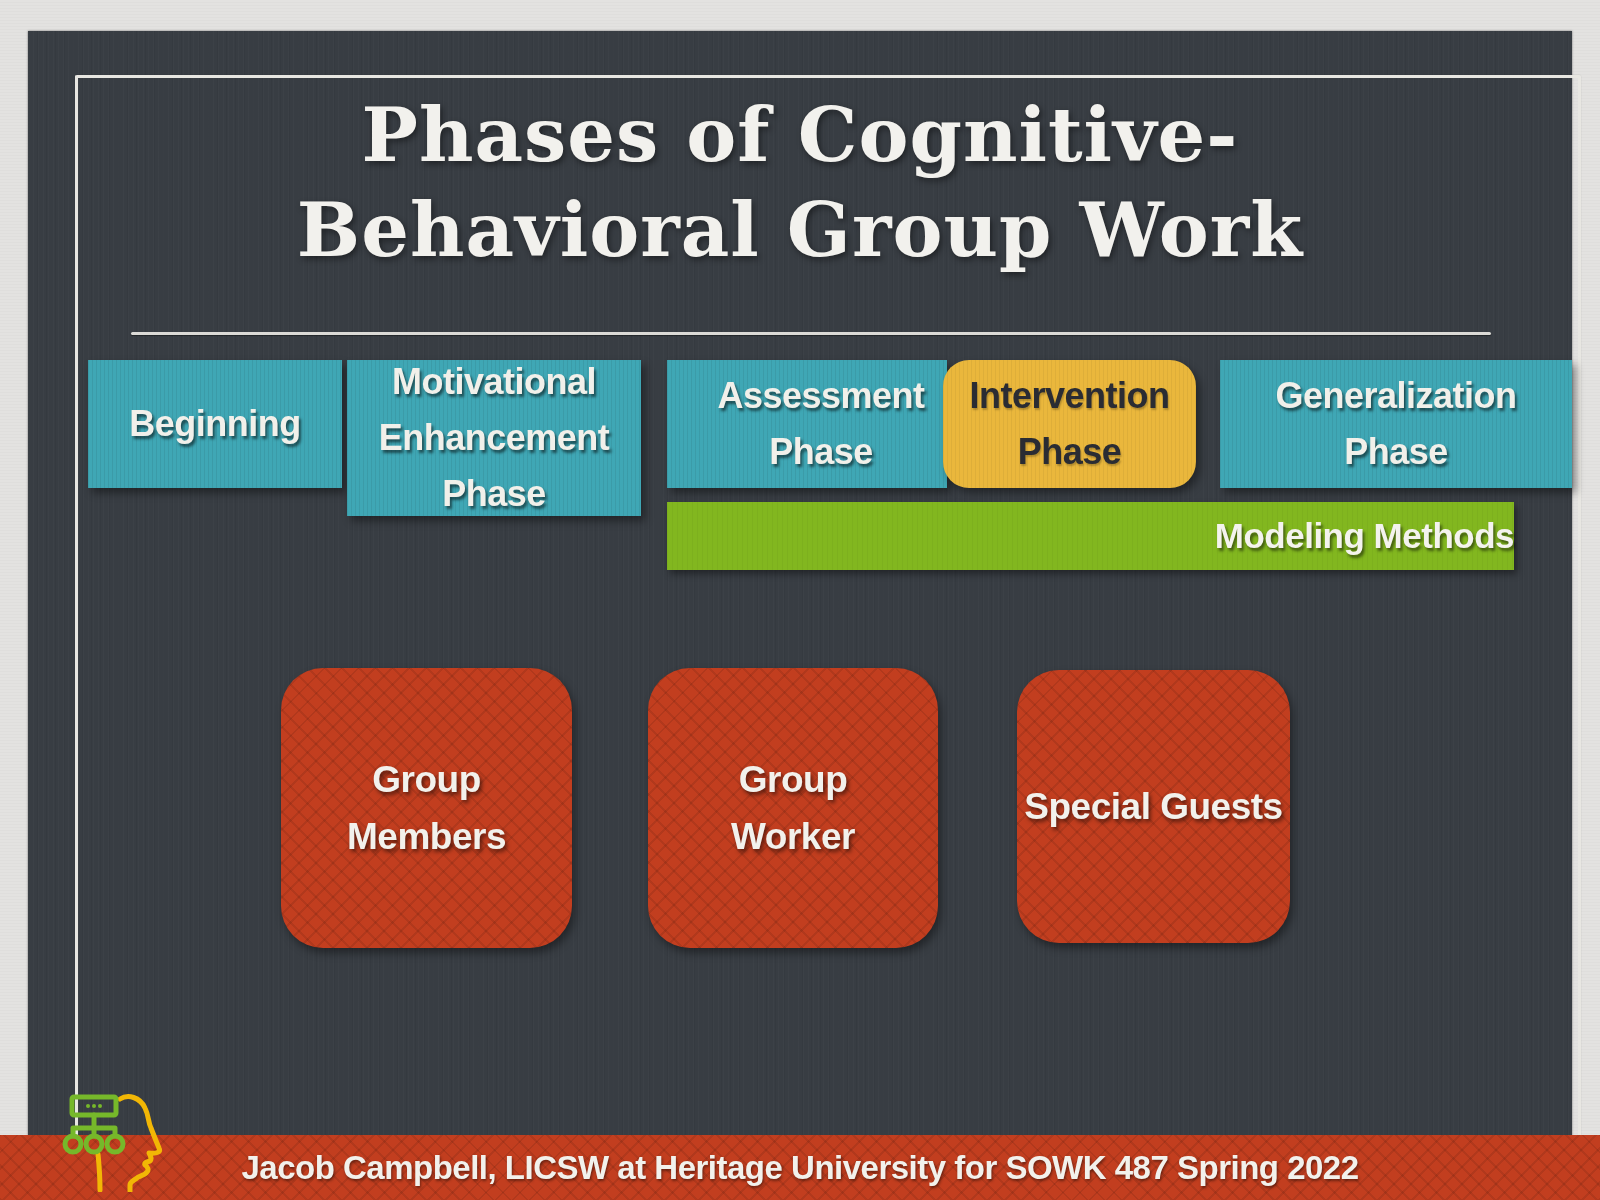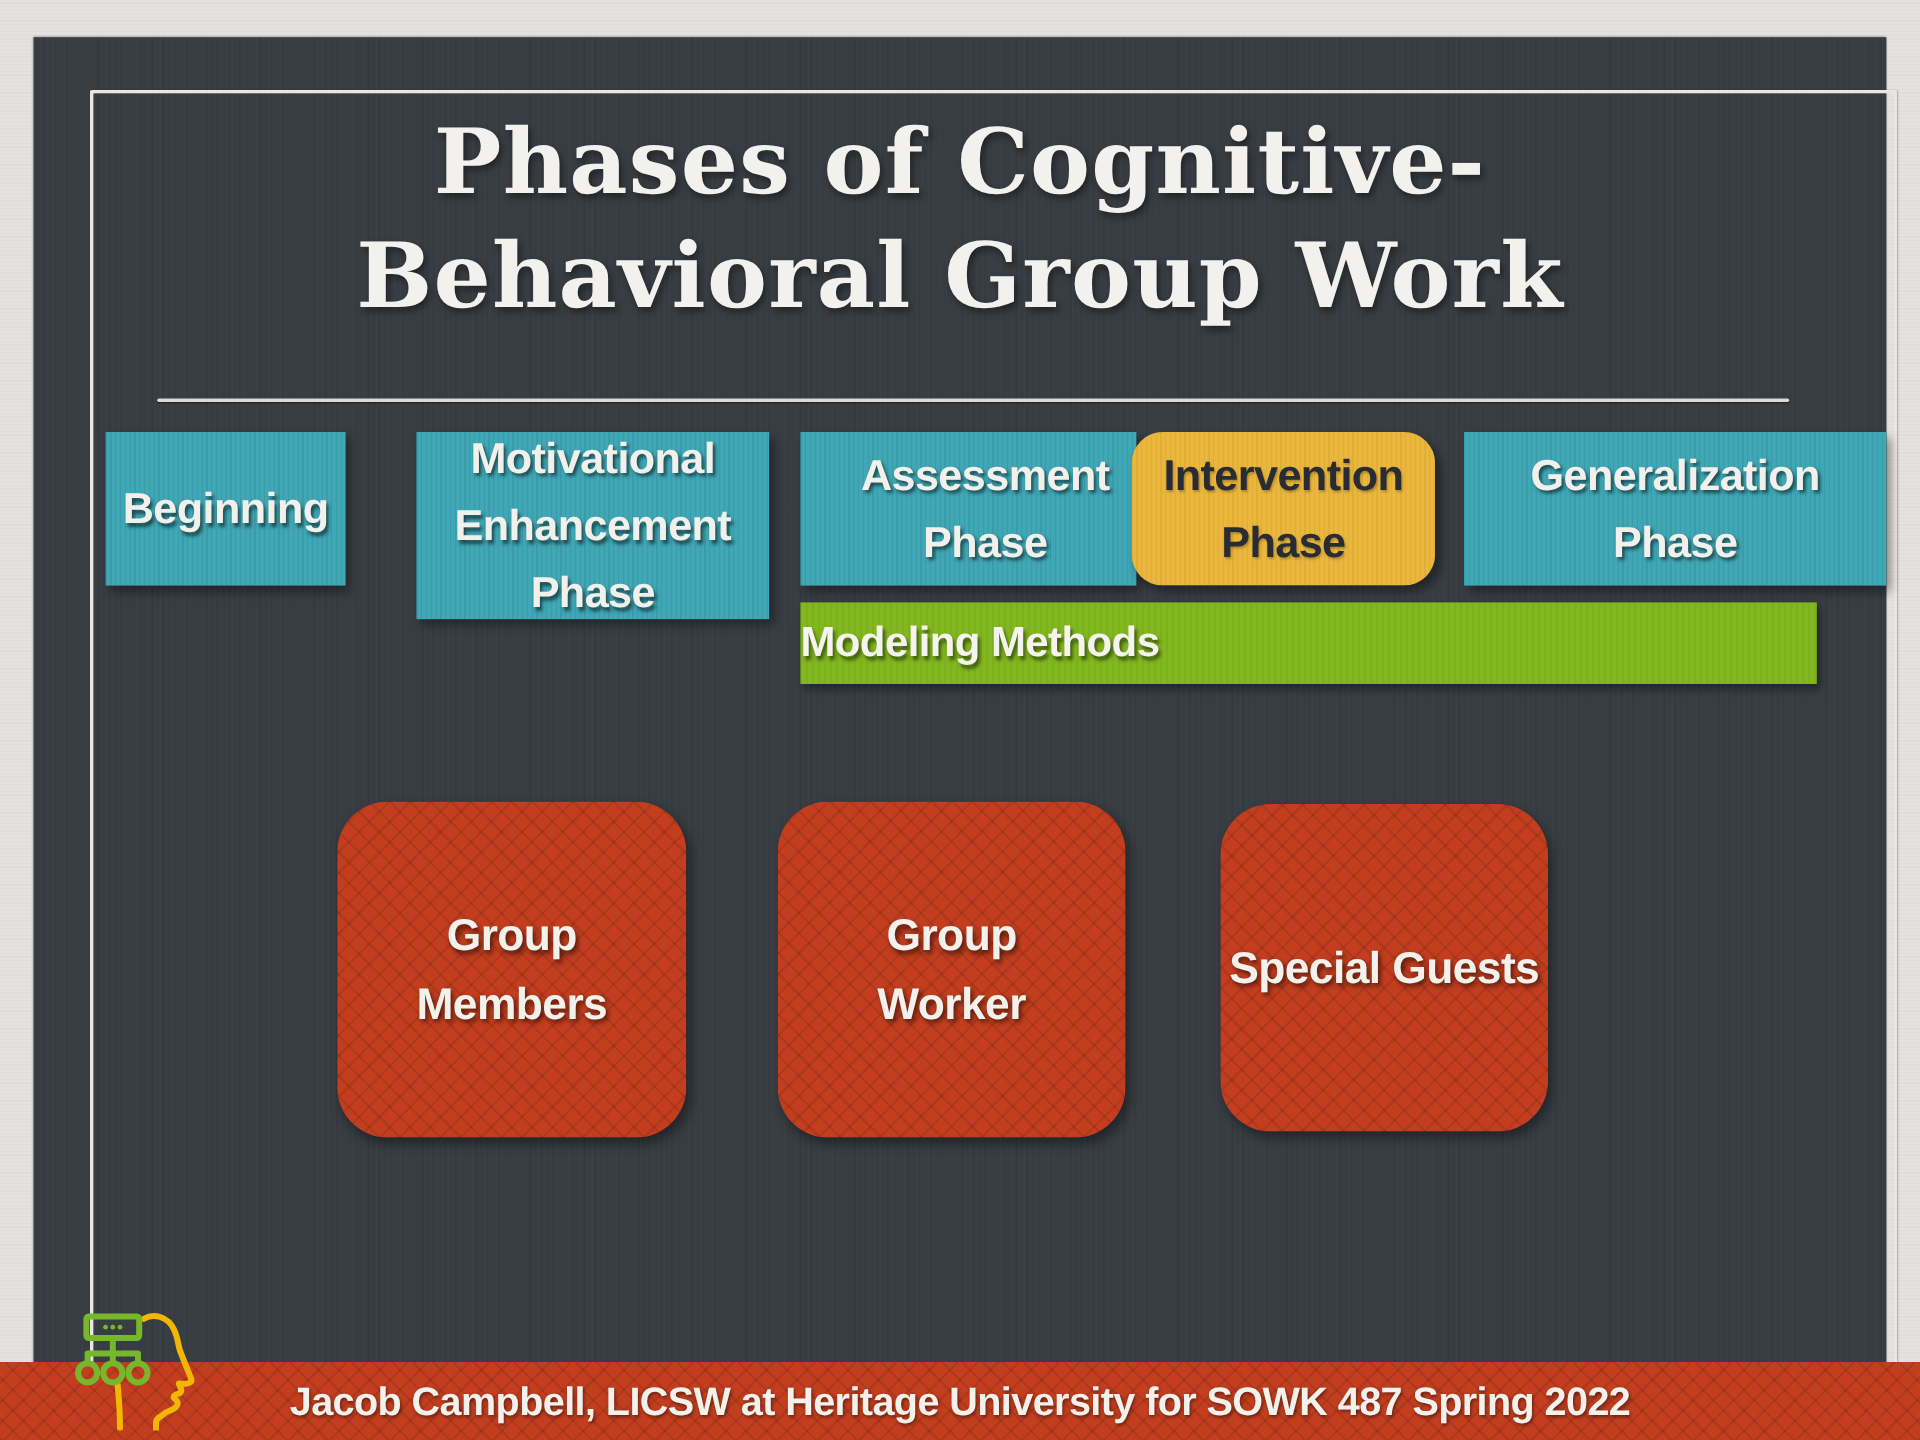--- a/index.html
+++ b/index.html
@@ -41,28 +41,28 @@
     background-image:repeating-linear-gradient(90deg, rgba(0,0,0,0.07) 0 1px, transparent 1px 4px);
     box-shadow:4px 5px 8px rgba(0,0,0,0.40);
     color:#f1f0ea;font-weight:bold;font-size:36px;line-height:1.56;letter-spacing:-0.5px;
     text-shadow:2px 3px 3px rgba(0,0,0,0.55);text-align:center;
   }
   .phase.gold{
     background:#eab73c;
     background-image:repeating-linear-gradient(90deg, rgba(0,0,0,0.05) 0 1px, transparent 1px 4px);
     color:#2a2c33;text-shadow:1px 2px 2px rgba(0,0,0,0.25);
   }
-  .p1{left:88px;width:200px;height:128px;}
+  .p1{left:88px;width:254px;height:128px;}
   .p2{left:347px;width:294px;height:156px;}
   .p3{left:667px;width:252px;height:128px;padding-left:28px;}
   .p4{left:943px;width:253px;height:128px;border-radius:26px;}
   .p5{left:1220px;width:352px;height:128px;}
   .modeling{
     position:absolute;left:667px;top:502px;width:847px;height:68px;
-    display:flex;align-items:center;justify-content:flex-start;
+    display:flex;align-items:center;justify-content:flex-end;
     background:#82b71f;
     background-image:repeating-linear-gradient(90deg, rgba(0,0,0,0.04) 0 1px, transparent 1px 5px);
     box-shadow:3px 4px 7px rgba(0,0,0,0.40);
     color:#f4f3ee;font-weight:bold;font-size:35px;letter-spacing:-0.5px;
     text-shadow:2px 3px 3px rgba(0,0,0,0.5);
   }
   .card{
     position:absolute;display:flex;flex-direction:column;
     align-items:center;justify-content:center;border-radius:42px;
     background:#c23e1f;

